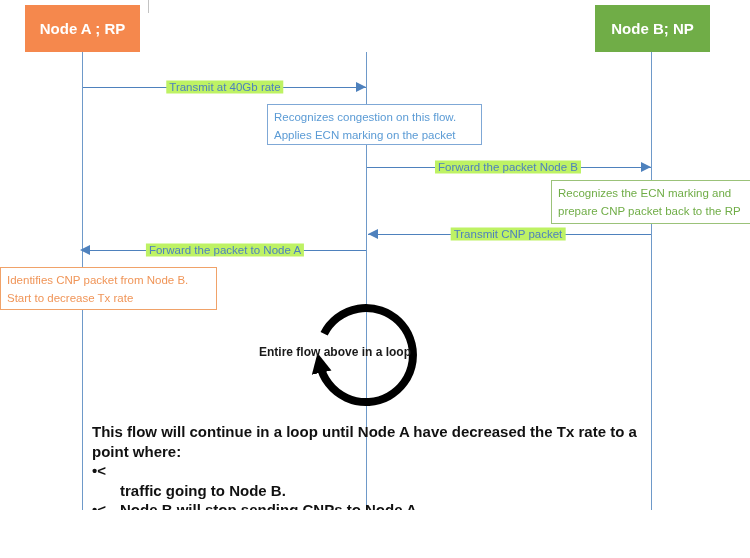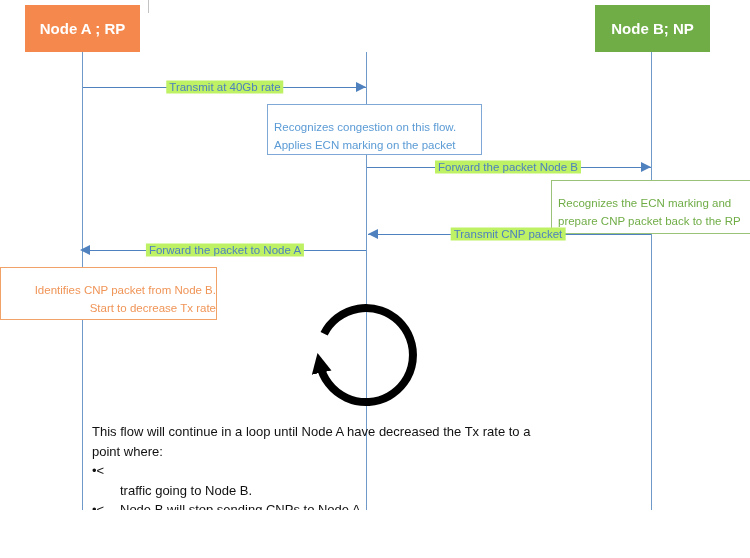--- a/index.html
+++ b/index.html
@@ -32,36 +32,36 @@
     position:absolute;width:0;height:0;
     border-left:10px solid #4E81BD;border-top:5px solid transparent;border-bottom:5px solid transparent;
   }
   .arrow-left{
     position:absolute;width:0;height:0;
     border-right:10px solid #4E81BD;border-top:5px solid transparent;border-bottom:5px solid transparent;
   }
   
   .note{
     position:absolute;background:#fff;font-size:11.5px;line-height:18px;
-    padding:13px 0 0 6px;white-space:nowrap;
+    padding:3px 0 0 6px;white-space:nowrap;
   }
   #note-switch{left:267px;top:104px;width:207px;height:36px;border:1px solid #7FA8D6;color:#5B9BD5;}
   #note-node-b{left:551px;top:180px;width:198px;height:39px;border:1px solid #9BC279;color:#70AD47;}
-  #note-node-a{left:0;top:267px;width:209px;height:38px;border:1px solid #F0A269;color:#F09558;text-align:right;}
+  #note-node-a{left:0;top:267px;width:209px;height:38px;border:1px solid #F0A269;color:#F09558;}
   .note div{margin:0;}
   
   #loop-svg{position:absolute;left:300px;top:290px;}
   #loop-label{
     position:absolute;left:335px;top:352px;transform:translate(-50%,-50%);
     font-size:12px;font-weight:bold;color:#1a1a1a;white-space:nowrap;
   }
   
   #footer{
     position:absolute;left:92px;top:422px;width:560px;
-    color:#111;font-size:13px;font-weight:normal;line-height:19.5px;
+    color:#111;font-size:15px;font-weight:bold;line-height:19.5px;
   }
   .bullet-row{display:flex;}
   .blt{display:inline-block;width:28px;flex:0 0 28px;}
   .indent{margin-left:28px;}
   
   #page-tick{position:absolute;left:148px;top:0;width:1px;height:13px;background:#C3C3C3;}
   #bottom-dotted{position:absolute;left:0;right:0;top:551px;border-top:2px dotted #3a3a3a;}
 </style>
 </head>
 <body>
@@ -113,20 +113,21 @@
   </div>
 
   <svg id="loop-svg" width="132" height="132" viewBox="0 0 132 132">
     <defs>
       <marker id="loop-arrowhead" markerUnits="userSpaceOnUse" markerWidth="22" markerHeight="22" refX="8" refY="11" orient="auto">
         <path d="M0,1 L20,11 L0,21 Z" fill="#000"></path>
       </marker>
     </defs>
     <path d="M 24.1 43.7 A 47 47 0 1 1 20.0 74.8" fill="none" stroke="#000" stroke-width="8" marker-end="url(#loop-arrowhead)"></path>
   </svg>
+  <div id="loop-label">Entire flow above in a loop</div>
 
   <div id="footer">
     <div>This flow will continue in a loop until Node A have decreased the Tx rate to a</div>
     <div>point where:</div>
     <div class="bullet-row">
       <span class="blt">•&lt;</span>
     </div>
     <div class="indent">traffic going to Node B.</div>
     <div class="bullet-row">
       <span class="blt">•&lt;</span>

